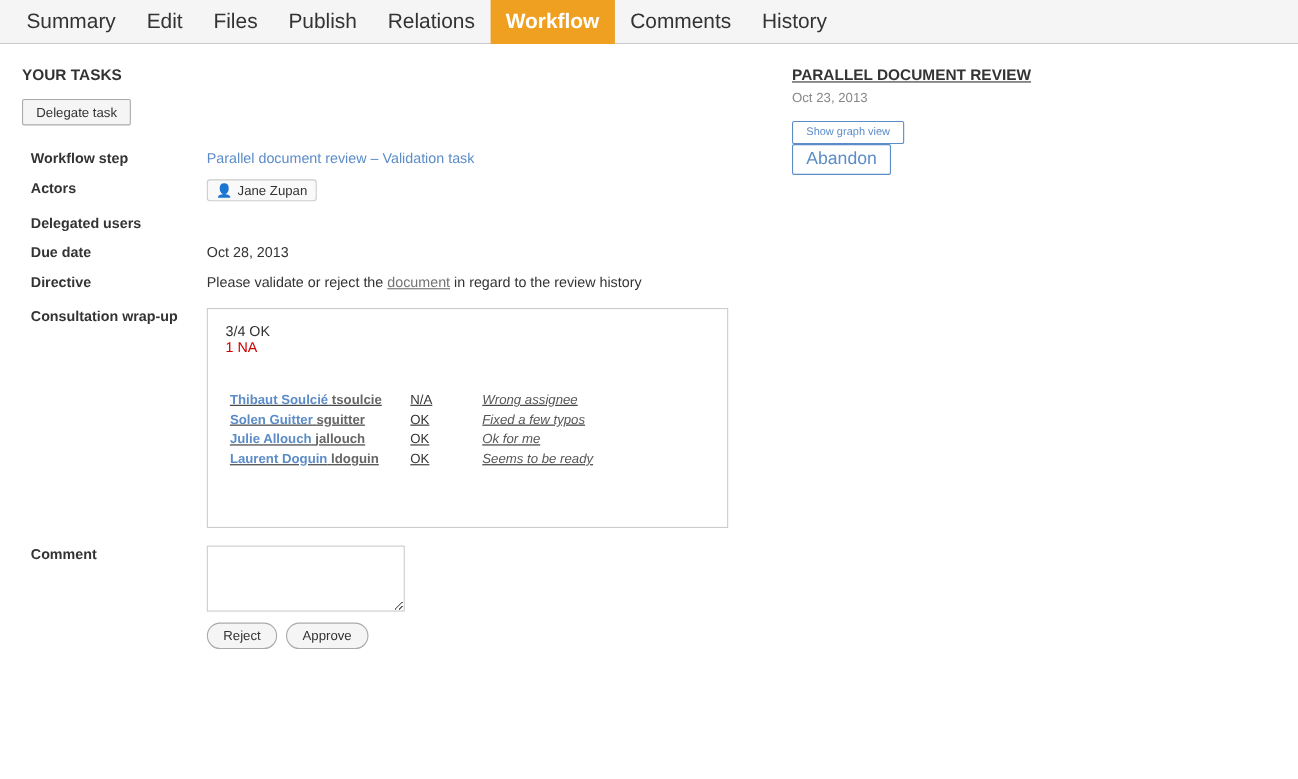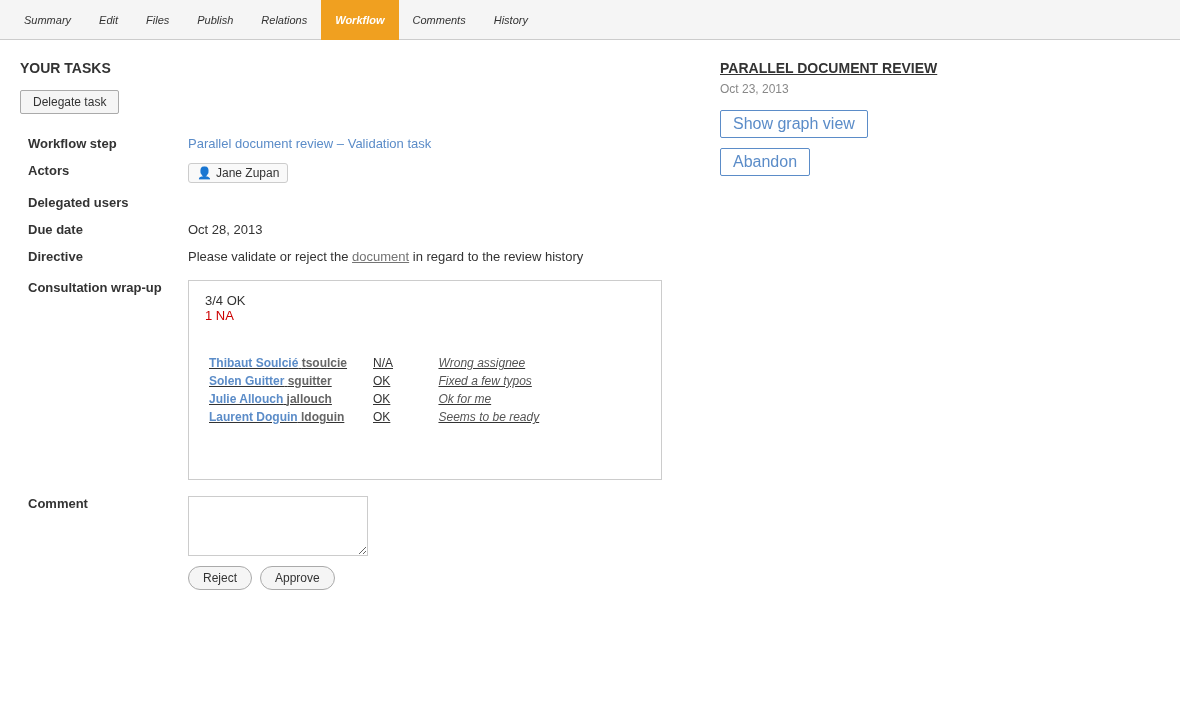--- a/index.html
+++ b/index.html
@@ -20,25 +20,24 @@
       background: #f5f5f5;
       padding: 0 10px;
       height: 40px;
     }
     .nav-tab {
       padding: 0 14px;
       height: 40px;
       line-height: 40px;
       cursor: pointer;
       color: #333;
-      font-size: 11px;
+      font-size: 19px;
       border: none;
       background: none;
       text-decoration: none;
-      font-style: italic;
     }
     .nav-tab.active {
       background: #f0a020;
       color: #fff;
       font-weight: bold;
     }
 
     
     .page-content {
       display: flex;
@@ -186,23 +185,22 @@
       margin-bottom: 14px;
     }
 
     .show-graph-btn {
       display: block;
       padding: 4px 12px;
       border: 1px solid #5b8cc8;
       background: #fff;
       color: #5b8cc8;
       cursor: pointer;
-      font-size: 16px;
+      font-size: 10px;
       border-radius: 2px;
-      margin-bottom: 10px;
       width: fit-content;
     }
 
     .abandon-btn {
       display: block;
       padding: 4px 12px;
       border: 1px solid #5b8cc8;
       background: #fff;
       color: #5b8cc8;
       cursor: pointer;

